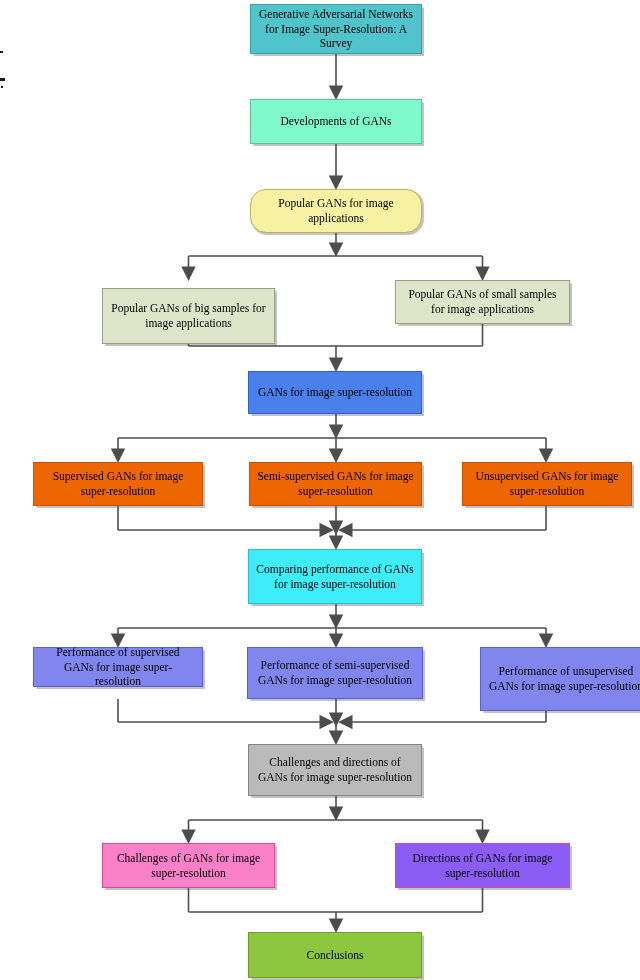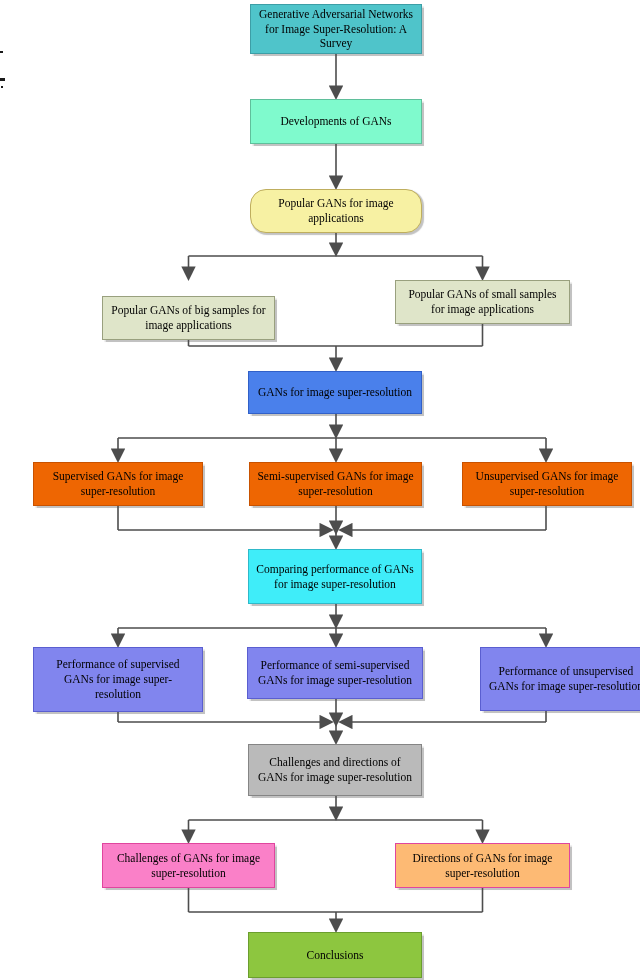--- a/index.html
+++ b/index.html
@@ -34,28 +34,28 @@
     padding: 2px 7px;
     font-size: 11.5px;
     line-height: 1.3;
     color: #000;
     box-shadow: 1.5px 1.5px 1px rgba(80,80,80,0.35);
   }
   
   .n-title   { left:250px; top:4px;   width:172px; height:50px; }
   .n-dev     { left:250px; top:99px;  width:172px; height:45px; }
   .n-pop     { left:250px; top:189px; width:172px; height:44px; }
-  .n-big     { left:102px; top:296px; width:173px; height:44px;text-align:center; }
+  .n-big     { left:102px; top:288px; width:173px; height:56px;text-align:center; }
   .n-small   { left:395px; top:280px; width:175px; height:44px; }
   .n-gsr     { left:248px; top:371px; width:174px; height:43px; }
   .n-sup     { left:33px;  top:462px; width:170px; height:44px; }
   .n-semi    { left:249px; top:462px; width:173px; height:44px; }
   .n-unsup   { left:462px; top:462px; width:170px; height:44px; }
   .n-comp    { left:248px; top:549px; width:174px; height:55px; }
-  .n-psup    { left:33px;  top:647px; width:170px; height:65px; }
+  .n-psup    { left:33px;  top:647px; width:170px; height:40px; }
   .n-psemi   { left:247px; top:647px; width:176px; height:52px; }
   .n-punsup  { left:480px; top:647px; width:172px; height:64px; }
   .n-chaldir { left:248px; top:744px; width:174px; height:52px; }
   .n-chal    { left:102px; top:843px; width:173px; height:45px; }
   .n-dir     { left:395px; top:843px; width:175px; height:45px; }
   .n-conc    { left:248px; top:932px; width:174px; height:46px; }
   .artifact { position: absolute; background: #1a1a1a; }
   .a1 { left:0; top:51px; width:3px; height:2px; }
   .a2 { left:0; top:78px; width:5px; height:3px; }
   .a3 { left:1px; top:86px; width:2px; height:2px; }
@@ -131,19 +131,19 @@
   <div class="node n-gsr" style="background-color: rgb(74, 128, 235); border-color: rgb(49, 96, 200);">GANs for image super-resolution</div>
   <div class="node n-sup" style="background-color: rgb(238, 102, 2); border-color: rgb(200, 82, 0);">Supervised GANs for image super-resolution</div>
   <div class="node n-semi" style="background-color: rgb(238, 102, 2); border-color: rgb(200, 82, 0);">Semi-supervised GANs for image super-resolution</div>
   <div class="node n-unsup" style="background-color: rgb(238, 102, 2); border-color: rgb(200, 82, 0);">Unsupervised GANs for image super-resolution</div>
   <div class="node n-comp" style="background-color: rgb(63, 237, 249); border-color: rgb(47, 185, 201);">Comparing performance of GANs for image super-resolution</div>
   <div class="node n-psup" style="background-color: rgb(129, 133, 238); border-color: rgb(90, 94, 208);">Performance of supervised GANs for image super-resolution</div>
   <div class="node n-psemi" style="background-color: rgb(129, 133, 238); border-color: rgb(90, 94, 208);">Performance of semi-supervised GANs for image super-resolution</div>
   <div class="node n-punsup" style="background-color: rgb(129, 133, 238); border-color: rgb(90, 94, 208);">Performance of unsupervised GANs for image super-resolution</div>
   <div class="node n-chaldir" style="background-color: rgb(186, 186, 186); border-color: rgb(133, 133, 133);">Challenges and directions of GANs for image super-resolution</div>
   <div class="node n-chal" style="background-color: rgb(250, 128, 200); border-color: rgb(224, 69, 158);">Challenges of GANs for image super-resolution</div>
-  <div class="node n-dir" style="background-color: #fdba74; border-color: rgb(224, 69, 158);">Directions of GANs for image super-resolution</div>
+  <div class="node n-dir" style="background-color: #8b5cf6; border-color: rgb(224, 69, 158);">Directions of GANs for image super-resolution</div>
   <div class="node n-conc" style="background-color: rgb(141, 198, 63); border-color: rgb(107, 158, 46);">Conclusions</div>
 
   <div class="artifact a1"></div>
   <div class="artifact a2"></div>
   <div class="artifact a3"></div>
 </div>
 
 </body></html>

